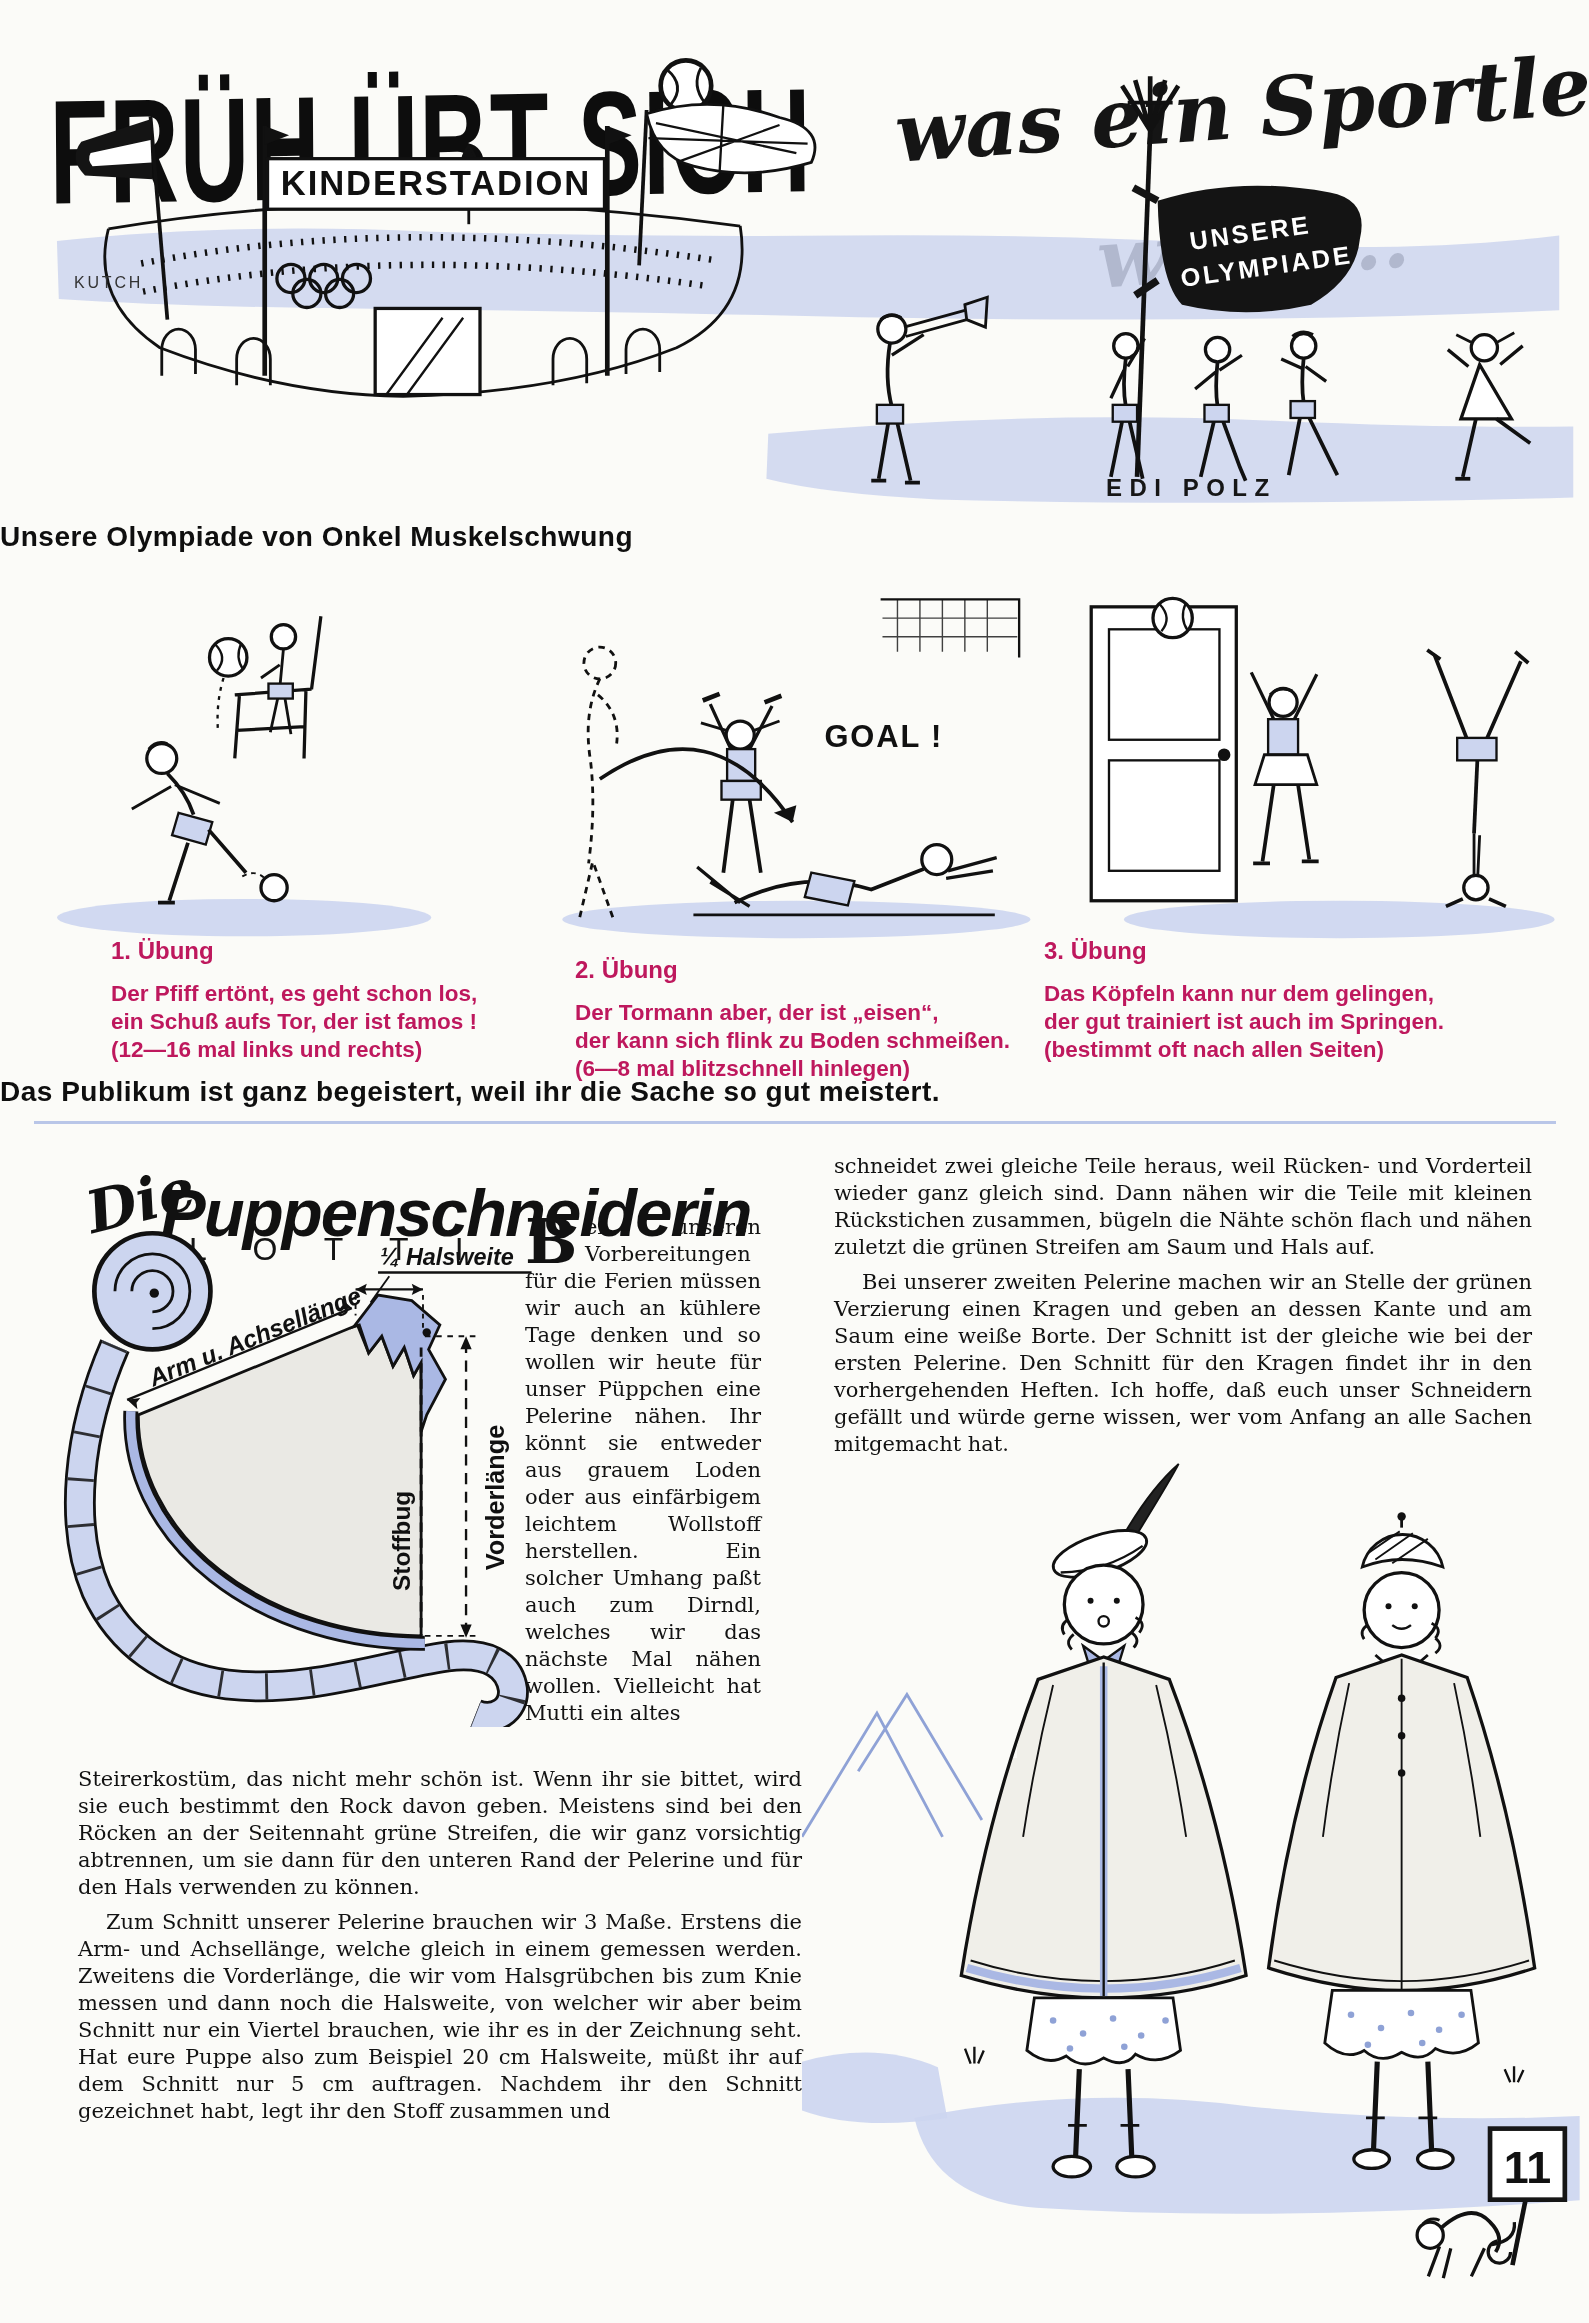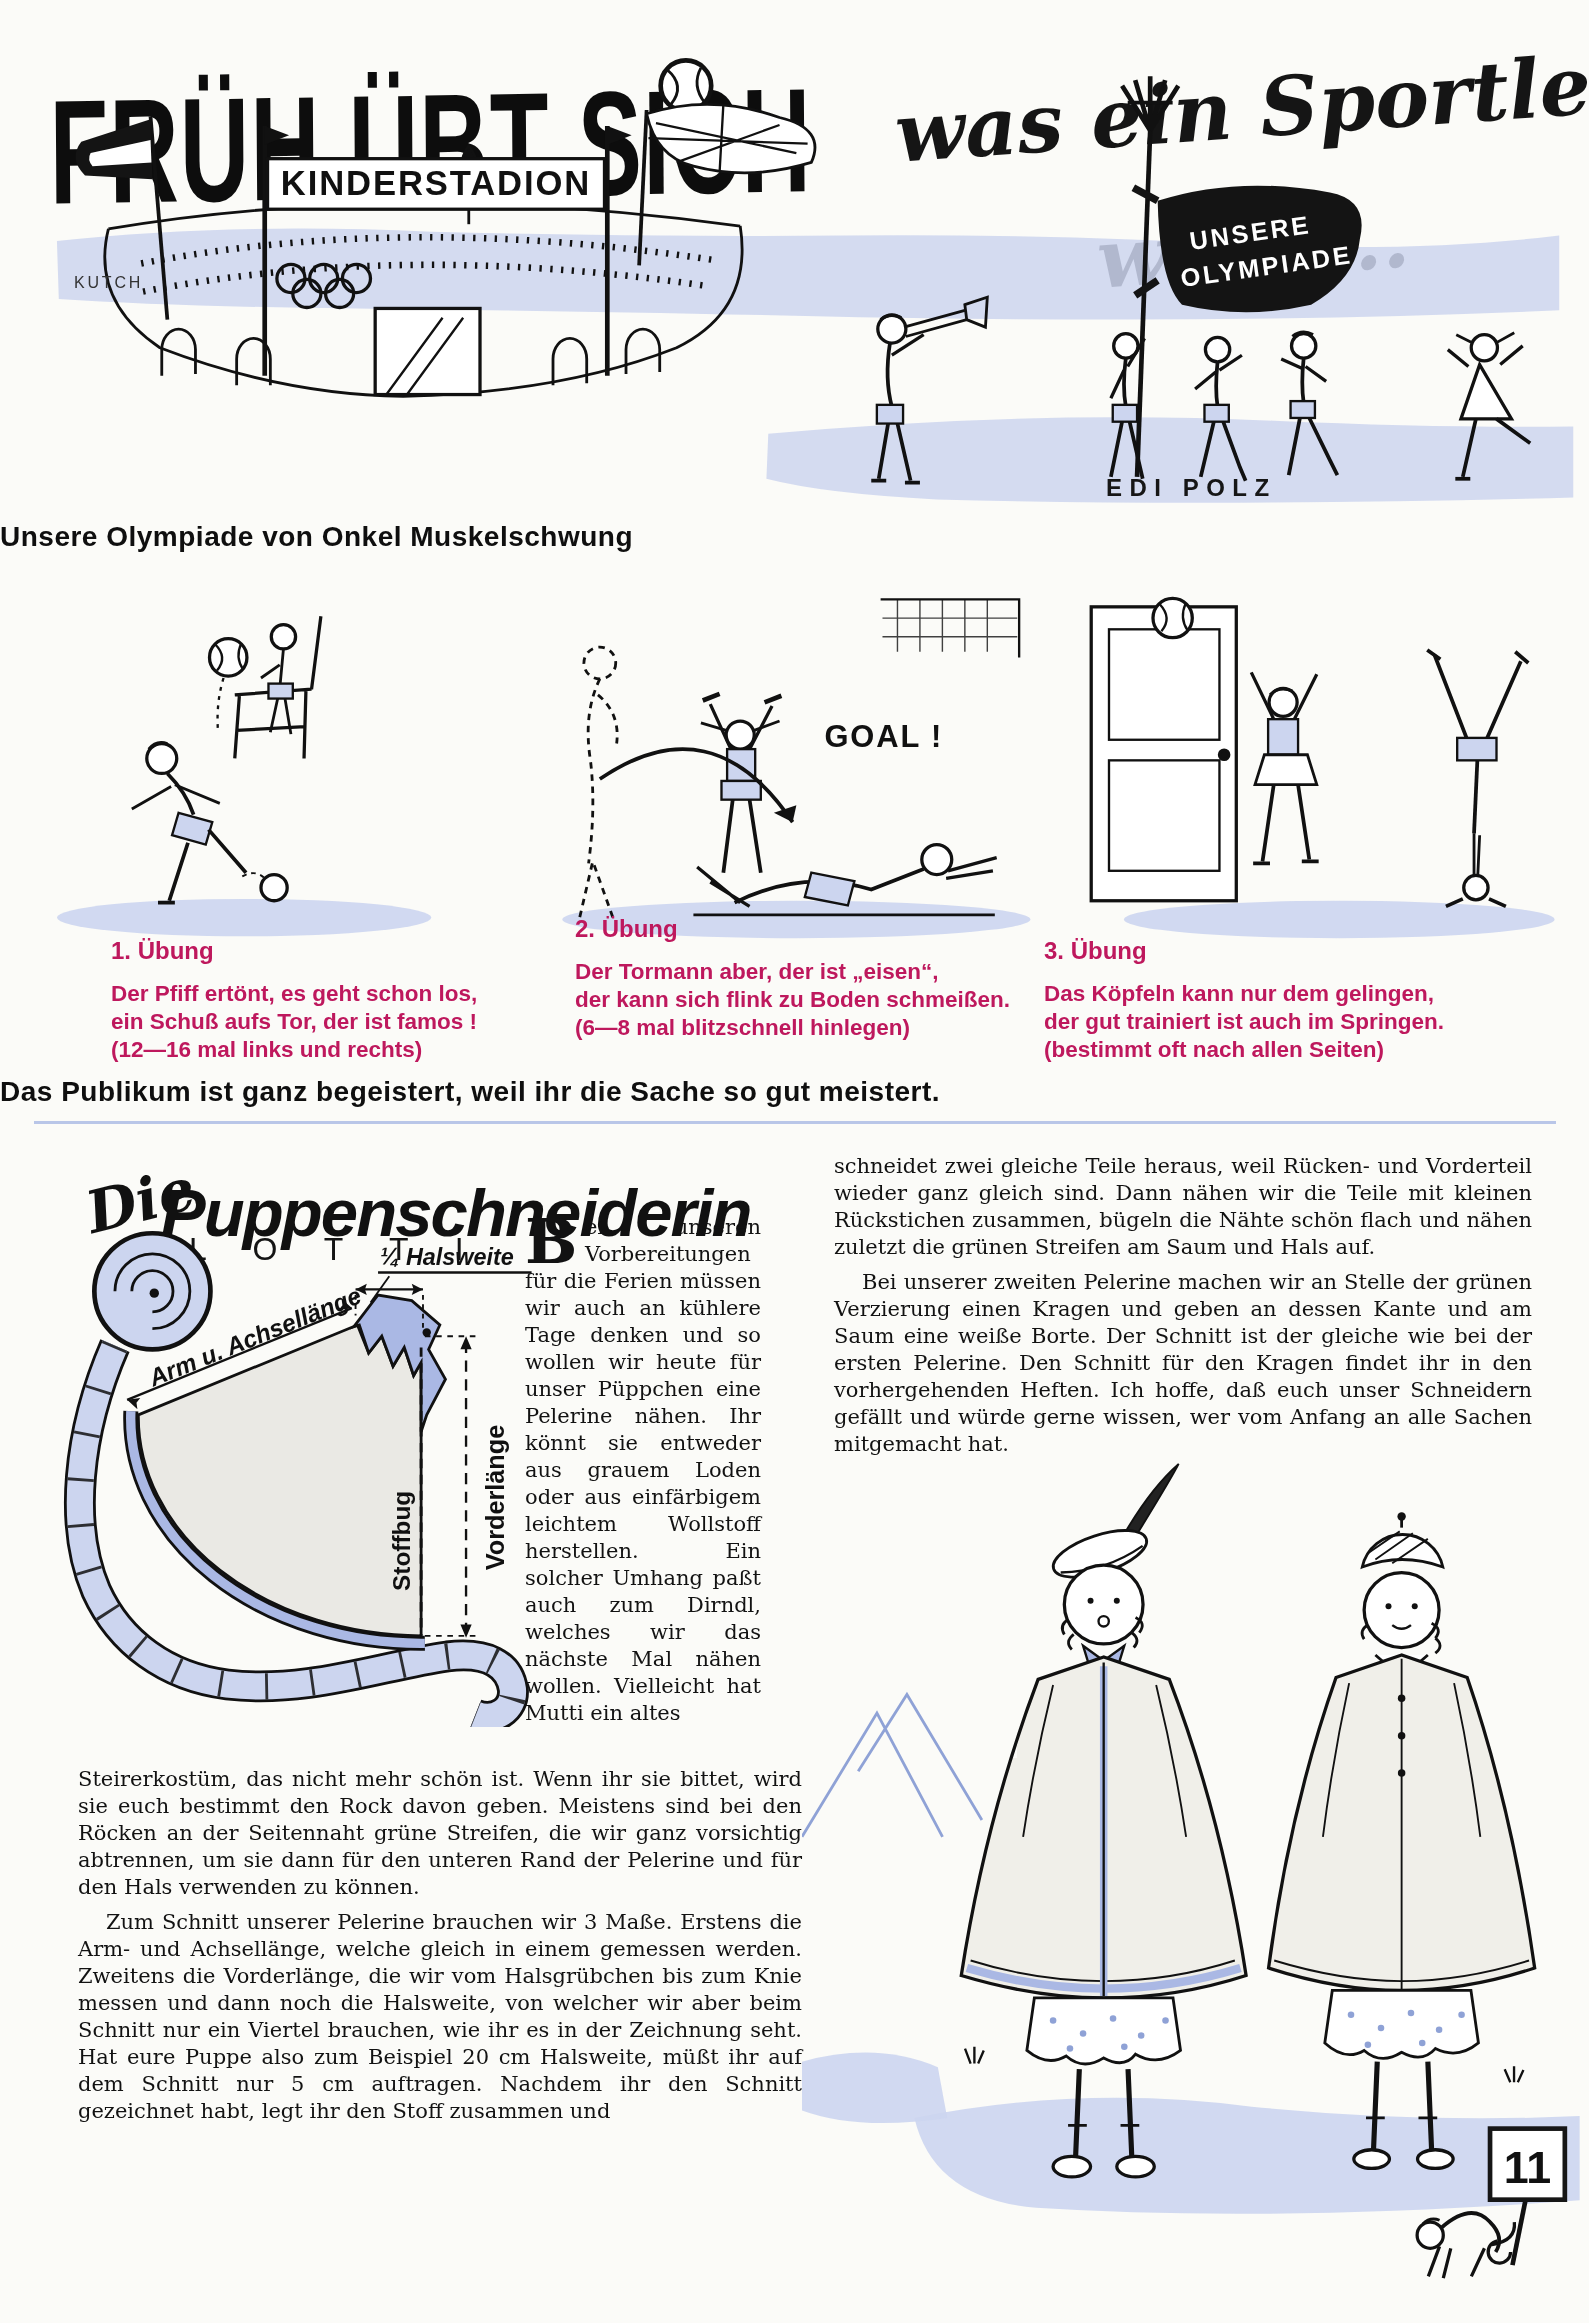--- a/index.html
+++ b/index.html
@@ -290,21 +290,21 @@
       </g>
     </g>
   </svg>
 
   <div class="abs caption" style="left:111px;top:937px;width:375px;">
     <div class="cap-title">1. Übung</div>
     <div class="cap-line">Der Pfiff ertönt, es geht schon los,</div>
     <div class="cap-line">ein Schuß aufs Tor, der ist famos !</div>
     <div class="cap-line">(12—16 mal links und rechts)</div>
   </div>
-  <div class="abs caption" style="left:575px;top:915px;width:412px;">
+  <div class="abs caption" style="left:575px;top:956px;width:412px;">
     <div class="cap-title">2. Übung</div>
     <div class="cap-line">Der Tormann aber, der ist „eisen“,</div>
     <div class="cap-line">der kann sich flink zu Boden schmeißen.</div>
     <div class="cap-line">(6—8 mal blitzschnell hinlegen)</div>
   </div>
   <div class="abs caption" style="left:1044px;top:937px;width:412px;">
     <div class="cap-title">3. Übung</div>
     <div class="cap-line">Das Köpfeln kann nur dem gelingen,</div>
     <div class="cap-line">der gut trainiert ist auch im Springen.</div>
     <div class="cap-line">(bestimmt oft nach allen Seiten)</div>

